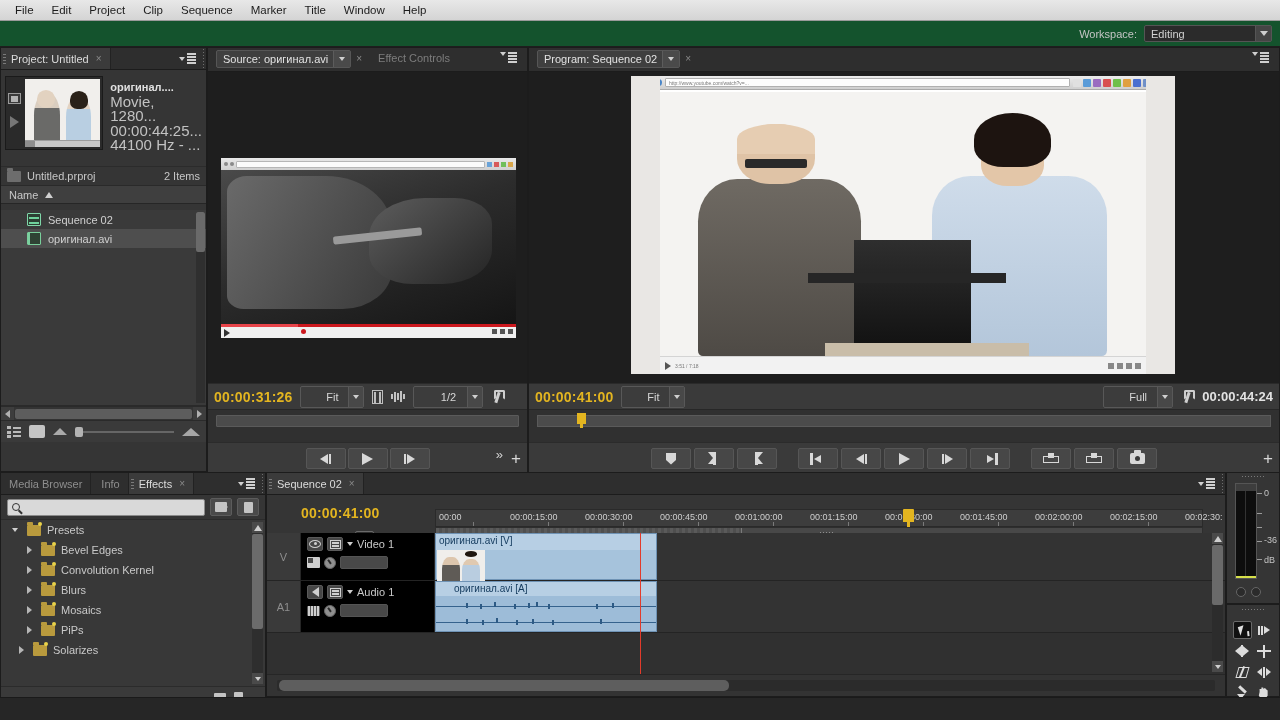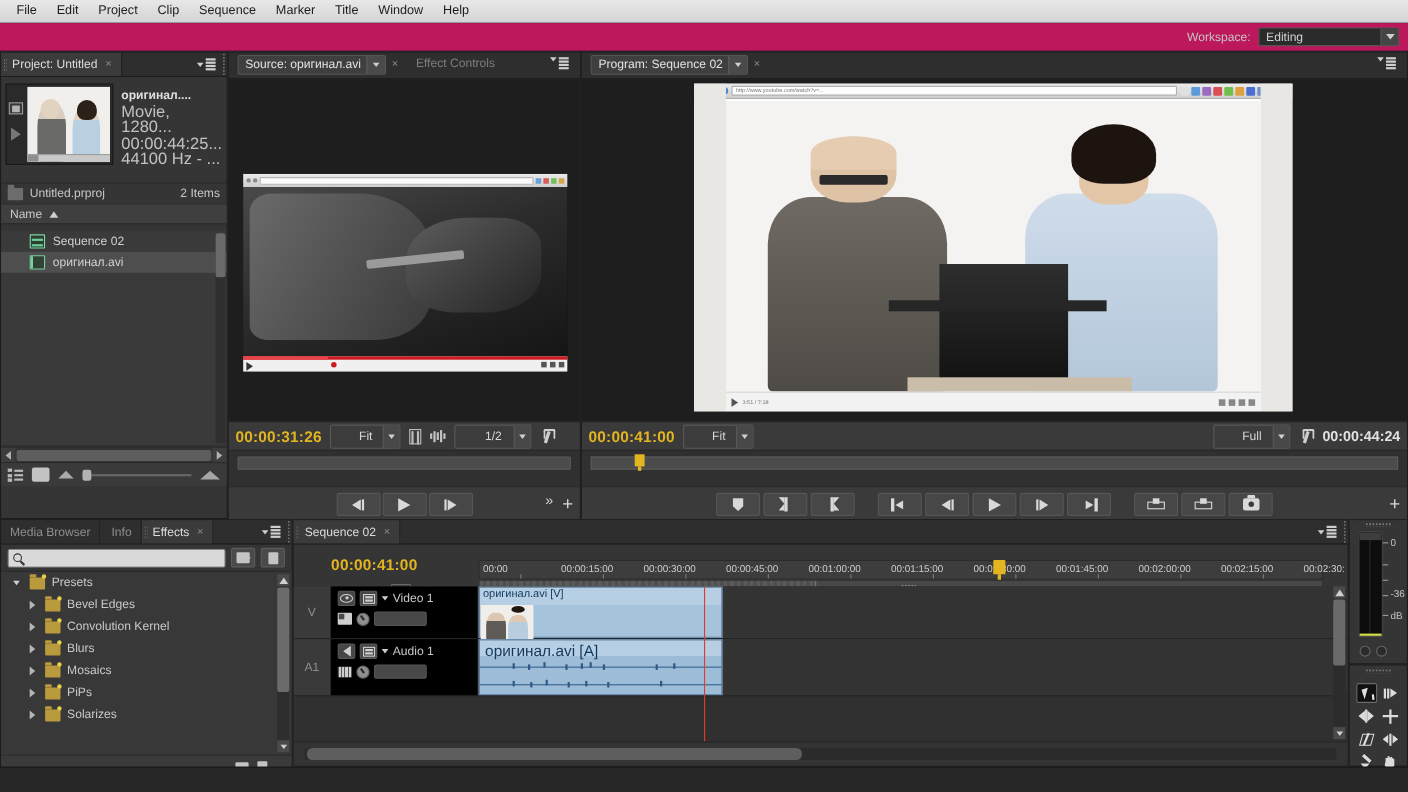--- a/index.html
+++ b/index.html
@@ -22,21 +22,21 @@
     display: flex; align-items: center; padding-left: 6px;
   }
   .menubar .mi {
     color: #1c1c1c; font-size: 11.5px; padding: 2px 9px; cursor: default;
     white-space: nowrap;
   }
 
   
   .wsbar {
     position: absolute; left: 0; top: 21px; width: 1280px; height: 26px;
-    background: #be185d; border-bottom: 1px solid #1e1e1e;
+    background: #14532d; border-bottom: 1px solid #1e1e1e;
     display: flex; align-items: center; justify-content: flex-end;
     padding-right: 8px; gap: 7px;
   }
   .wsbar .lbl { color: #c5c5c5; font-size: 11px; }
   .ws-select {
     width: 128px; height: 17px; background: #2b2b2b;
     border: 1px solid #555; border-radius: 2px;
     display: flex; align-items: center; position: relative;
     padding-left: 6px; color: #d2d2d2; font-size: 11px;
   }
@@ -515,21 +515,21 @@
     background:linear-gradient(180deg,#ddc6ad 0 26%,#5f5b56 26% 100%);
     border-radius:40% 40% 2px 2px;}
   .clip-v .thumb .pr{position:absolute;right:10%;bottom:0;width:38%;height:76%;
     background:linear-gradient(180deg,#e0c9b0 0 24%,#b9cde0 24% 100%);
     border-radius:40% 40% 2px 2px;}
   .clip-v .thumb .hr{position:absolute;right:16%;top:4%;width:26%;height:16%;
     background:#20170f;border-radius:50%;}
   .clip-a { position:absolute; left:0; top:0; height:100%;
     background: linear-gradient(180deg,#b7cfe4 0 14px, #9dbcd8 14px 100%);
     border:1px solid #6f93b5; overflow:hidden; }
-  .clip-a .name { position:absolute; left:5px; top:1px; font-size:14px;
+  .clip-a .name { position:absolute; left:18px; top:1px; font-size:10px;
     color:#12395c; }
   .clip-a .wf { position:absolute; left:0; right:0; height:1px; background:#35628d; }
   .clip-a .spk { position:absolute; height:5px; background:#2d5a85; width:2px; }
 
   .tl-bottom { position:absolute; left:0; right:0; bottom:0; height:22px;
     background:#333; border-top:1px solid #262626; display:flex;
     align-items:center; padding: 0 4px; }
   .tl-hscroll { flex:1; height:11px; background:#2b2b2b; position:relative;
     border-radius:2px; margin: 0 6px; }
   .tl-hscroll .th { position:absolute; left:2px; top:0; width:48%; height:11px;
@@ -1085,21 +1085,21 @@
         <span class="fx-folder"></span>
         <span>Mosaics</span>
       </div>
       <div class="fx-row" style="padding-left:22px">
         <span class="tw">
             <i class="tri-r"></i>
           </span>
         <span class="fx-folder"></span>
         <span>PiPs</span>
       </div>
-      <div class="fx-row" style="padding-left:22px">
+      <div class="fx-row" style="padding-left:14px">
         <span class="tw">
             <i class="tri-r"></i>
           </span>
         <span class="fx-folder"></span>
         <span>Solarizes</span>
       </div>
       <div class="fx-scroll">
         <span class="up">
             <i class="sort-asc"></i>
           </span>

